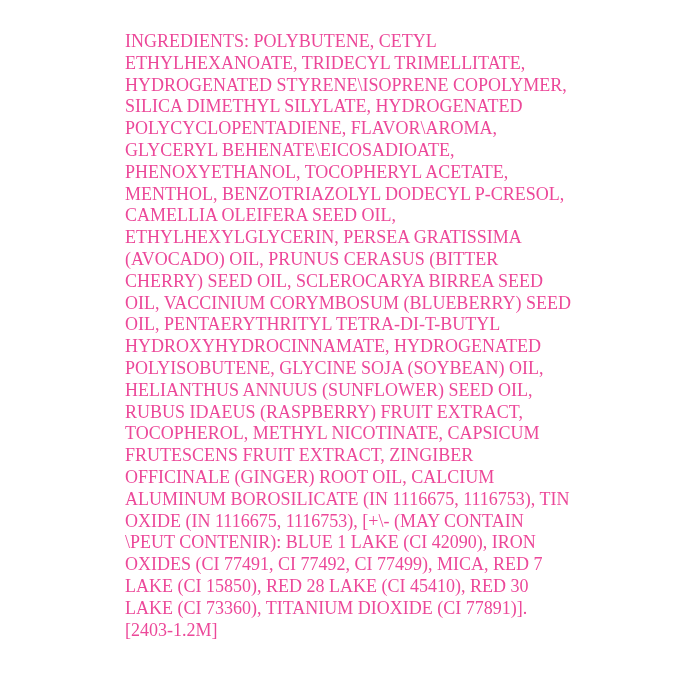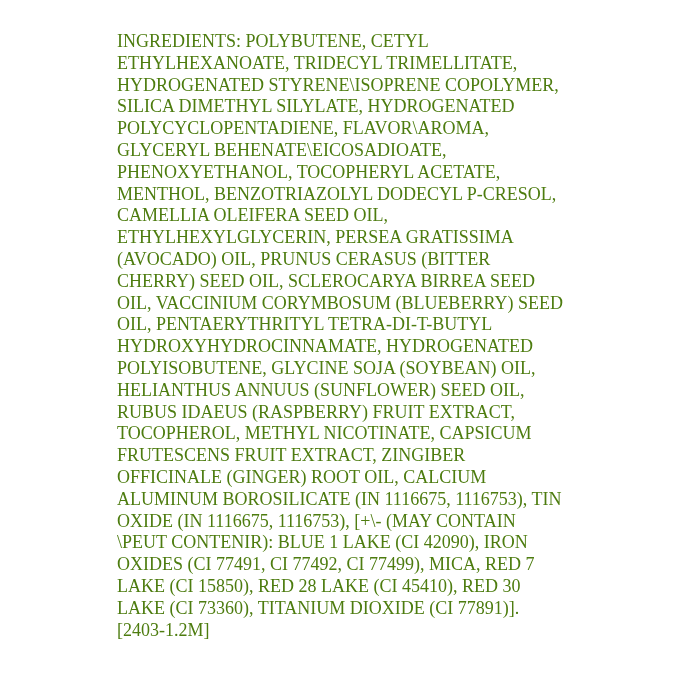--- a/index.html
+++ b/index.html
@@ -9,27 +9,27 @@
   }
   .page {
     position: relative;
     width: 679px;
     height: 679px;
     background: #ffffff;
     overflow: hidden;
   }
   .ingredients-text {
     position: absolute;
-    left: 117px;
+    left: 125px;
     top: 31px;
     width: 482px;
     font-family: "Liberation Serif", "DejaVu Serif", serif;
     font-size: 18px;
     line-height: 21.8px;
-    color: #4d7c0f;
+    color: #ec4899;
     white-space: pre-line;
     text-align: left;
   }
 </style>
 </head>
 <body>
 
 <div class="page">
   <div class="ingredients-text">INGREDIENTS: POLYBUTENE, CETYL
 ETHYLHEXANOATE, TRIDECYL TRIMELLITATE,

